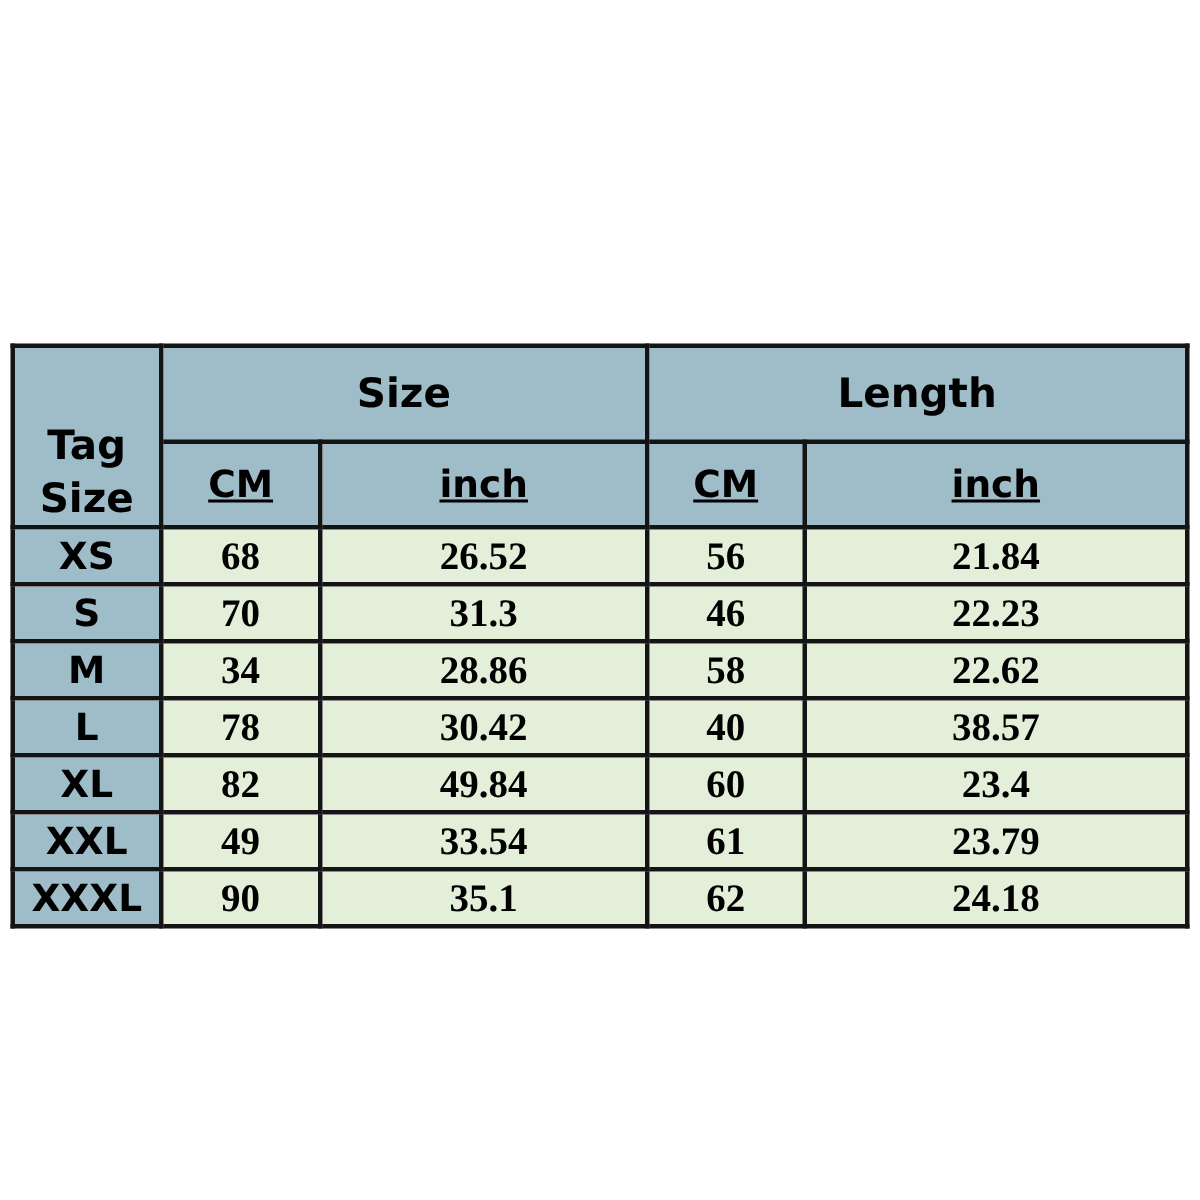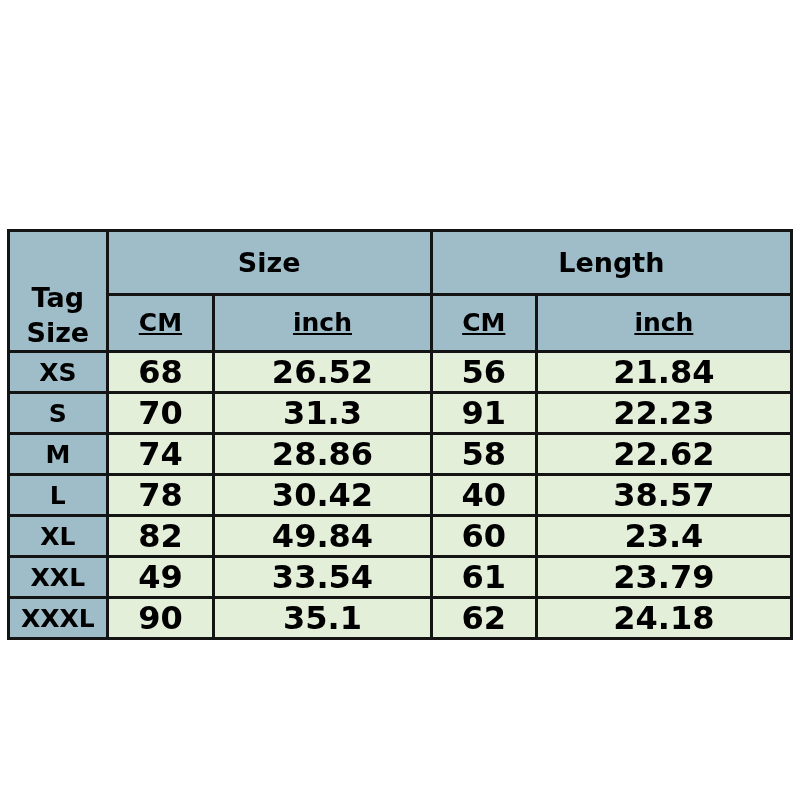--- a/index.html
+++ b/index.html
@@ -55,21 +55,22 @@
   .hdr-sub{
     background:var(--header-bg);
     font-size:25px;
   }
   .tag-col{
     background:var(--header-bg);
     font-size:25px;
   }
   .val{
     background:var(--cell-bg);
-    font-size:32px;
+    font-size:26px;
+    font-family:Liberation Serif, serif;
   }
   .tag-size-lines{line-height:1.3;font-size:27px;margin-top:48px;}
 </style>
 </head>
 <body>
 
 <div class="chart-wrap">
   <table class="size-chart">
     <colgroup>
       <col class="c-tag">
@@ -101,26 +102,26 @@
         <td class="tag-col">XS</td>
         <td class="val">68</td>
         <td class="val">26.52</td>
         <td class="val">56</td>
         <td class="val">21.84</td>
       </tr>
       <tr class="size-row">
         <td class="tag-col">S</td>
         <td class="val">70</td>
         <td class="val">31.3</td>
-        <td class="val">91</td>
+        <td class="val">46</td>
         <td class="val">22.23</td>
       </tr>
       <tr class="size-row">
         <td class="tag-col">M</td>
-        <td class="val">74</td>
+        <td class="val">34</td>
         <td class="val">28.86</td>
         <td class="val">58</td>
         <td class="val">22.62</td>
       </tr>
       <tr class="size-row">
         <td class="tag-col">L</td>
         <td class="val">78</td>
         <td class="val">30.42</td>
         <td class="val">40</td>
         <td class="val">38.57</td>

